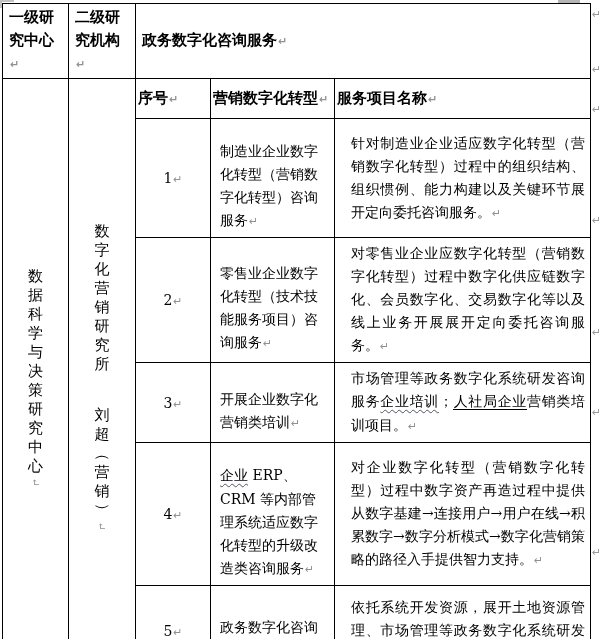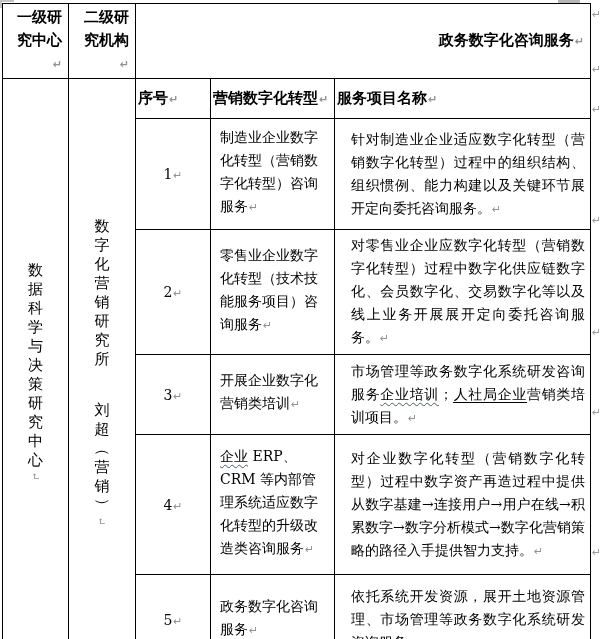--- a/index.html
+++ b/index.html
@@ -7,37 +7,37 @@
     width:605px;height:639px;overflow:hidden;position:relative;
     background:#ffffff;color:#000;
     font-family:"DejaVu Serif","Liberation Serif",serif;
   }
   table{
     border-collapse:collapse;table-layout:fixed;
     position:absolute;left:2px;top:3px;width:588px;
   }
   td{border:1px solid #000;padding:0;vertical-align:middle;overflow:hidden;}
   
-  .hcell{font-weight:bold;font-size:15px;text-align:right;line-height:23px;padding:2px 6px;}
+  .hcell{font-weight:bold;font-size:15px;text-align:left;line-height:23px;padding:2px 6px;}
   .subcell{font-weight:bold;font-size:15px;text-align:left;padding:2px 2px;}
   
   .numcell{text-align:center;font-size:14px;}
-  .namecell{font-size:14px;line-height:23px;text-align:left;padding:0 7px 4px 9px;margin-left:18px;}
+  .namecell{font-size:14px;line-height:23px;text-align:left;padding:21px 7px 4px 9px;margin-left:18px;}
   .contentcell{font-size:14px;line-height:23px;text-align:justify;padding:4px 5px 4px 16px;}
   
   .vert{display:flex;flex-direction:column;align-items:center;justify-content:center;height:100%;}
   .vert span{display:block;font-size:15px;line-height:19px;min-height:19px;text-align:center;}
   .vert span.rot{transform:rotate(90deg);}
   .vert span.vspace{min-height:32px;}
   .vert span.pmark-v{color:#919191;font-size:11px;line-height:13px;min-height:13px;}
   
   .pmark{color:#919191;font-size:11px;font-family:"DejaVu Sans","Liberation Sans",sans-serif;margin-left:1px;}
   .rowmark{position:absolute;left:592px;color:#9a9a9a;font-size:11px;font-family:"DejaVu Sans","Liberation Sans",sans-serif;}
   
-  .wavy-dark{text-decoration-line:underline;text-decoration-style:wavy;text-decoration-color:#4d5568;text-decoration-thickness:1px;text-underline-offset:3px;}
+  .wavy-dark{text-decoration-line:underline;text-decoration-style:wavy;text-decoration-color:#4d5568;text-decoration-thickness:1px;text-underline-offset:3px;font-family:Liberation Mono, monospace;}
   .wavy-blue{text-decoration-line:underline;text-decoration-style:wavy;text-decoration-color:#3b66d9;text-decoration-thickness:1px;text-underline-offset:3px;text-decoration:underline;}
   
   .crop{position:absolute;}
   .crop-tl{left:0;top:0;width:12px;height:6px;border-top:2px solid #c2c2c2;border-left:2px solid #c2c2c2;}
   .crop-tr{left:558px;top:0;width:22px;height:6px;border-top:3px solid #b5b5b5;}
 </style>
 </head>
 <body>
 
 <div class="crop crop-tl"></div>

